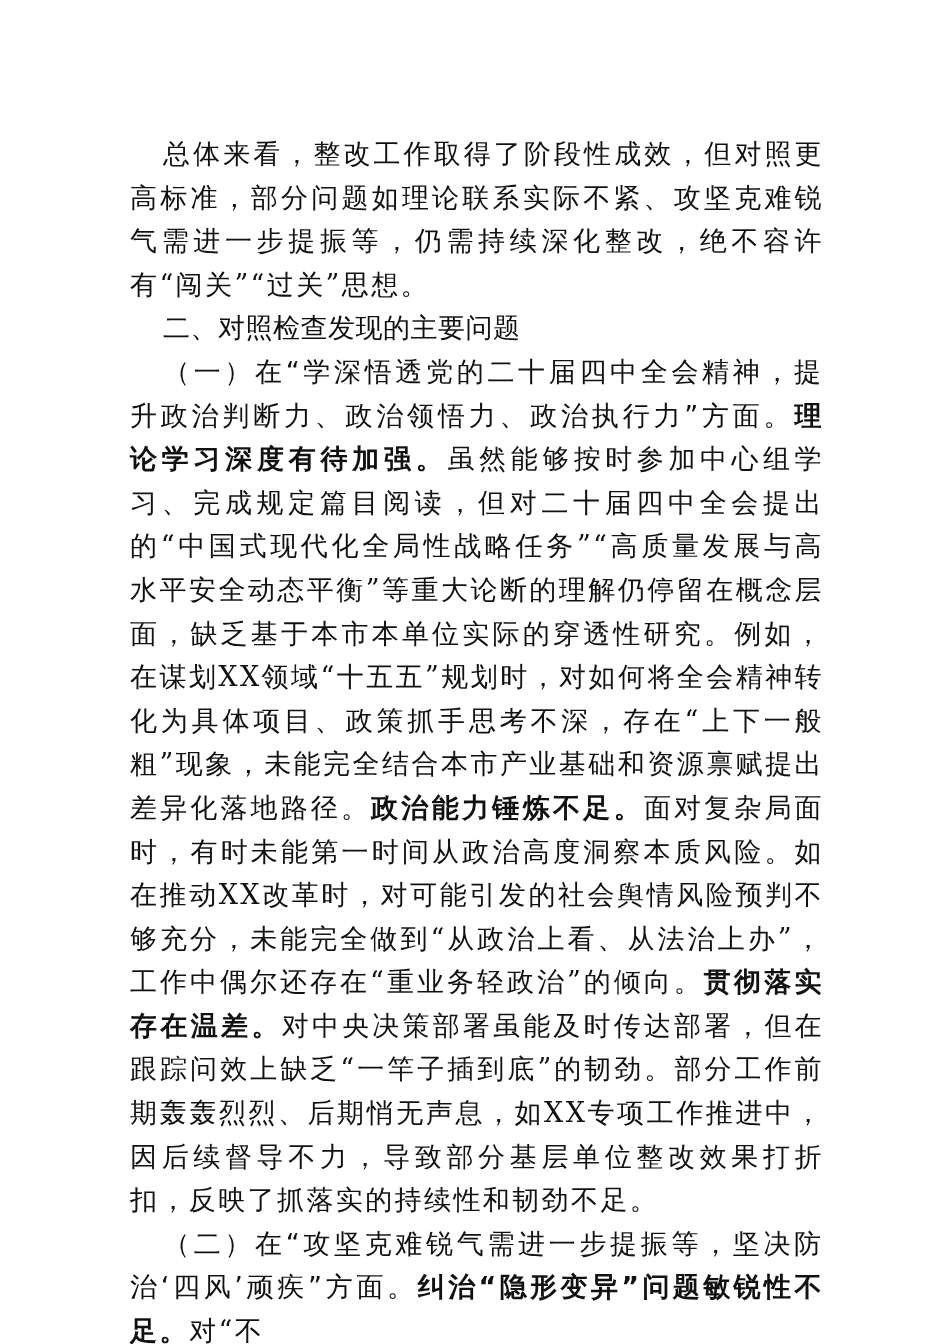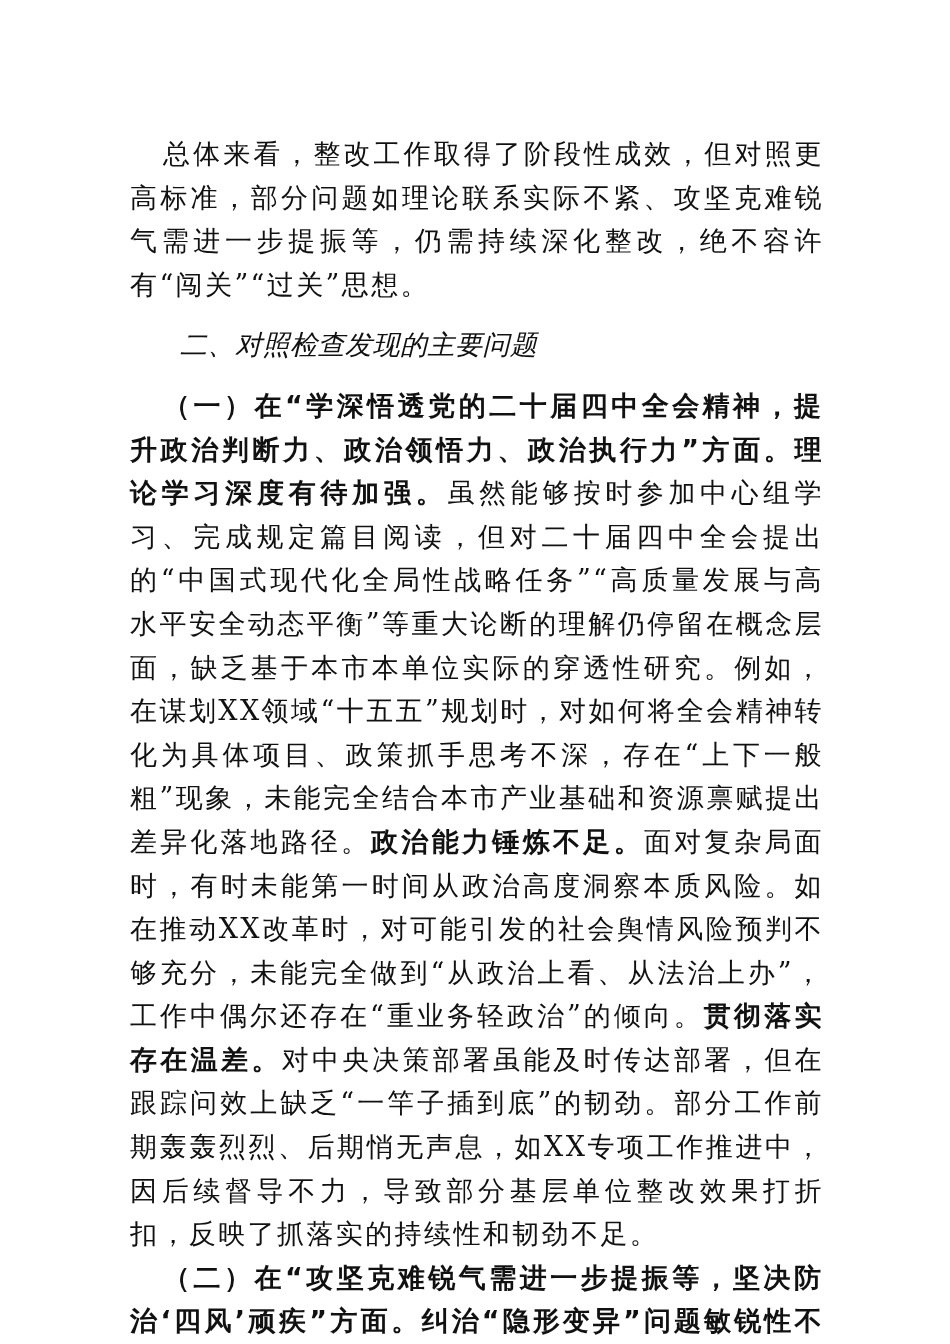--- a/index.html
+++ b/index.html
@@ -11,23 +11,23 @@
     width: 694px;
     font-family: "DejaVu Serif", "Liberation Serif", serif;
     color: #111111;
     font-size: 27px;
     line-height: 43.6px;
     letter-spacing: 2.4px;
     text-align: justify;
     text-justify: inter-character;
   }
   .para { margin: 0; padding: 0; text-indent: 33px; }
-  .heading { margin: 17px; text-indent: 33px; font-family: "DejaVu Sans", "Liberation Sans", sans-serif; letter-spacing: 0.5px; font-style: italic; }
+  .heading { margin: 0; text-indent: 33px; font-family: "DejaVu Sans", "Liberation Sans", sans-serif; letter-spacing: 0.5px; }
   .bold { font-weight: bold; font-family: "DejaVu Sans", "Liberation Sans", sans-serif; letter-spacing: 2.6px; }
-  .sub-head { font-weight: bold; font-family: "DejaVu Sans", "Liberation Sans", sans-serif; letter-spacing: 2.9px; }
+  .sub-head { font-weight: normal; font-family: "DejaVu Sans", "Liberation Sans", sans-serif; letter-spacing: 2.9px; }
 </style>
 </head>
 <body>
 
 <div class="page">
 
   <p class="para">
     <span>总体来看，整改工作取得了阶段性成效，但对照更高标准，部分问题如理论联系实际不紧、攻坚克难锐气需进一步提振等，仍需持续深化整改，绝不容许有“闯关”“过关”思想。</span>
   </p>
 

